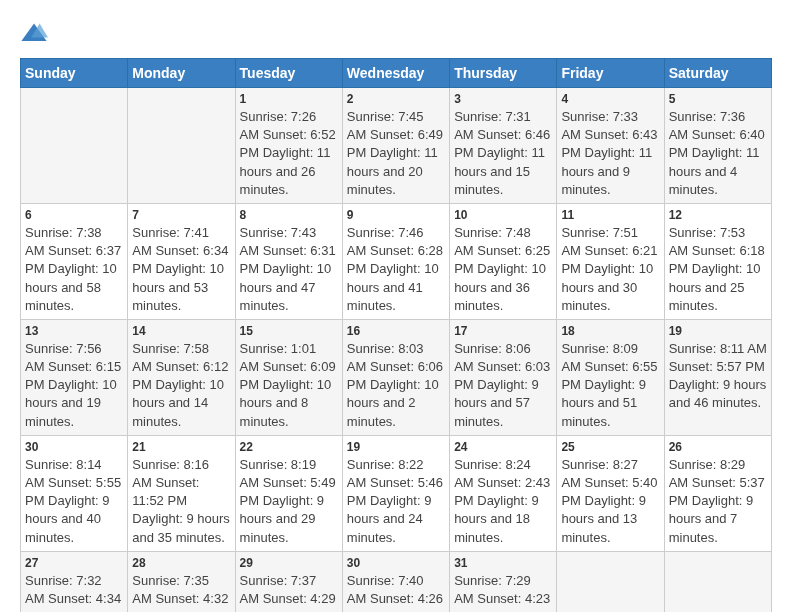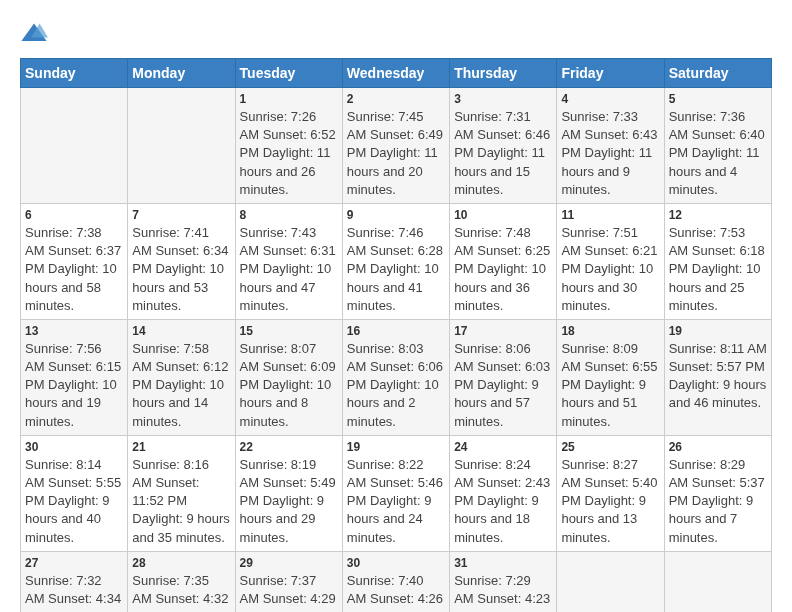--- a/index.html
+++ b/index.html
@@ -219,21 +219,21 @@
         </td>
         <td>
           <span class="day-number">14</span>
           <div class="day-info">Sunrise: 7:58 AM
 Sunset: 6:12 PM
 Daylight: 10 hours
 and 14 minutes.</div>
         </td>
         <td>
           <span class="day-number">15</span>
-          <div class="day-info">Sunrise: 8:07 AM
+          <div class="day-info">Sunrise: 1:01 AM
 Sunset: 6:09 PM
 Daylight: 10 hours
 and 8 minutes.</div>
         </td>
         <td>
           <span class="day-number">16</span>
           <div class="day-info">Sunrise: 8:03 AM
 Sunset: 6:06 PM
 Daylight: 10 hours
 and 2 minutes.</div>

